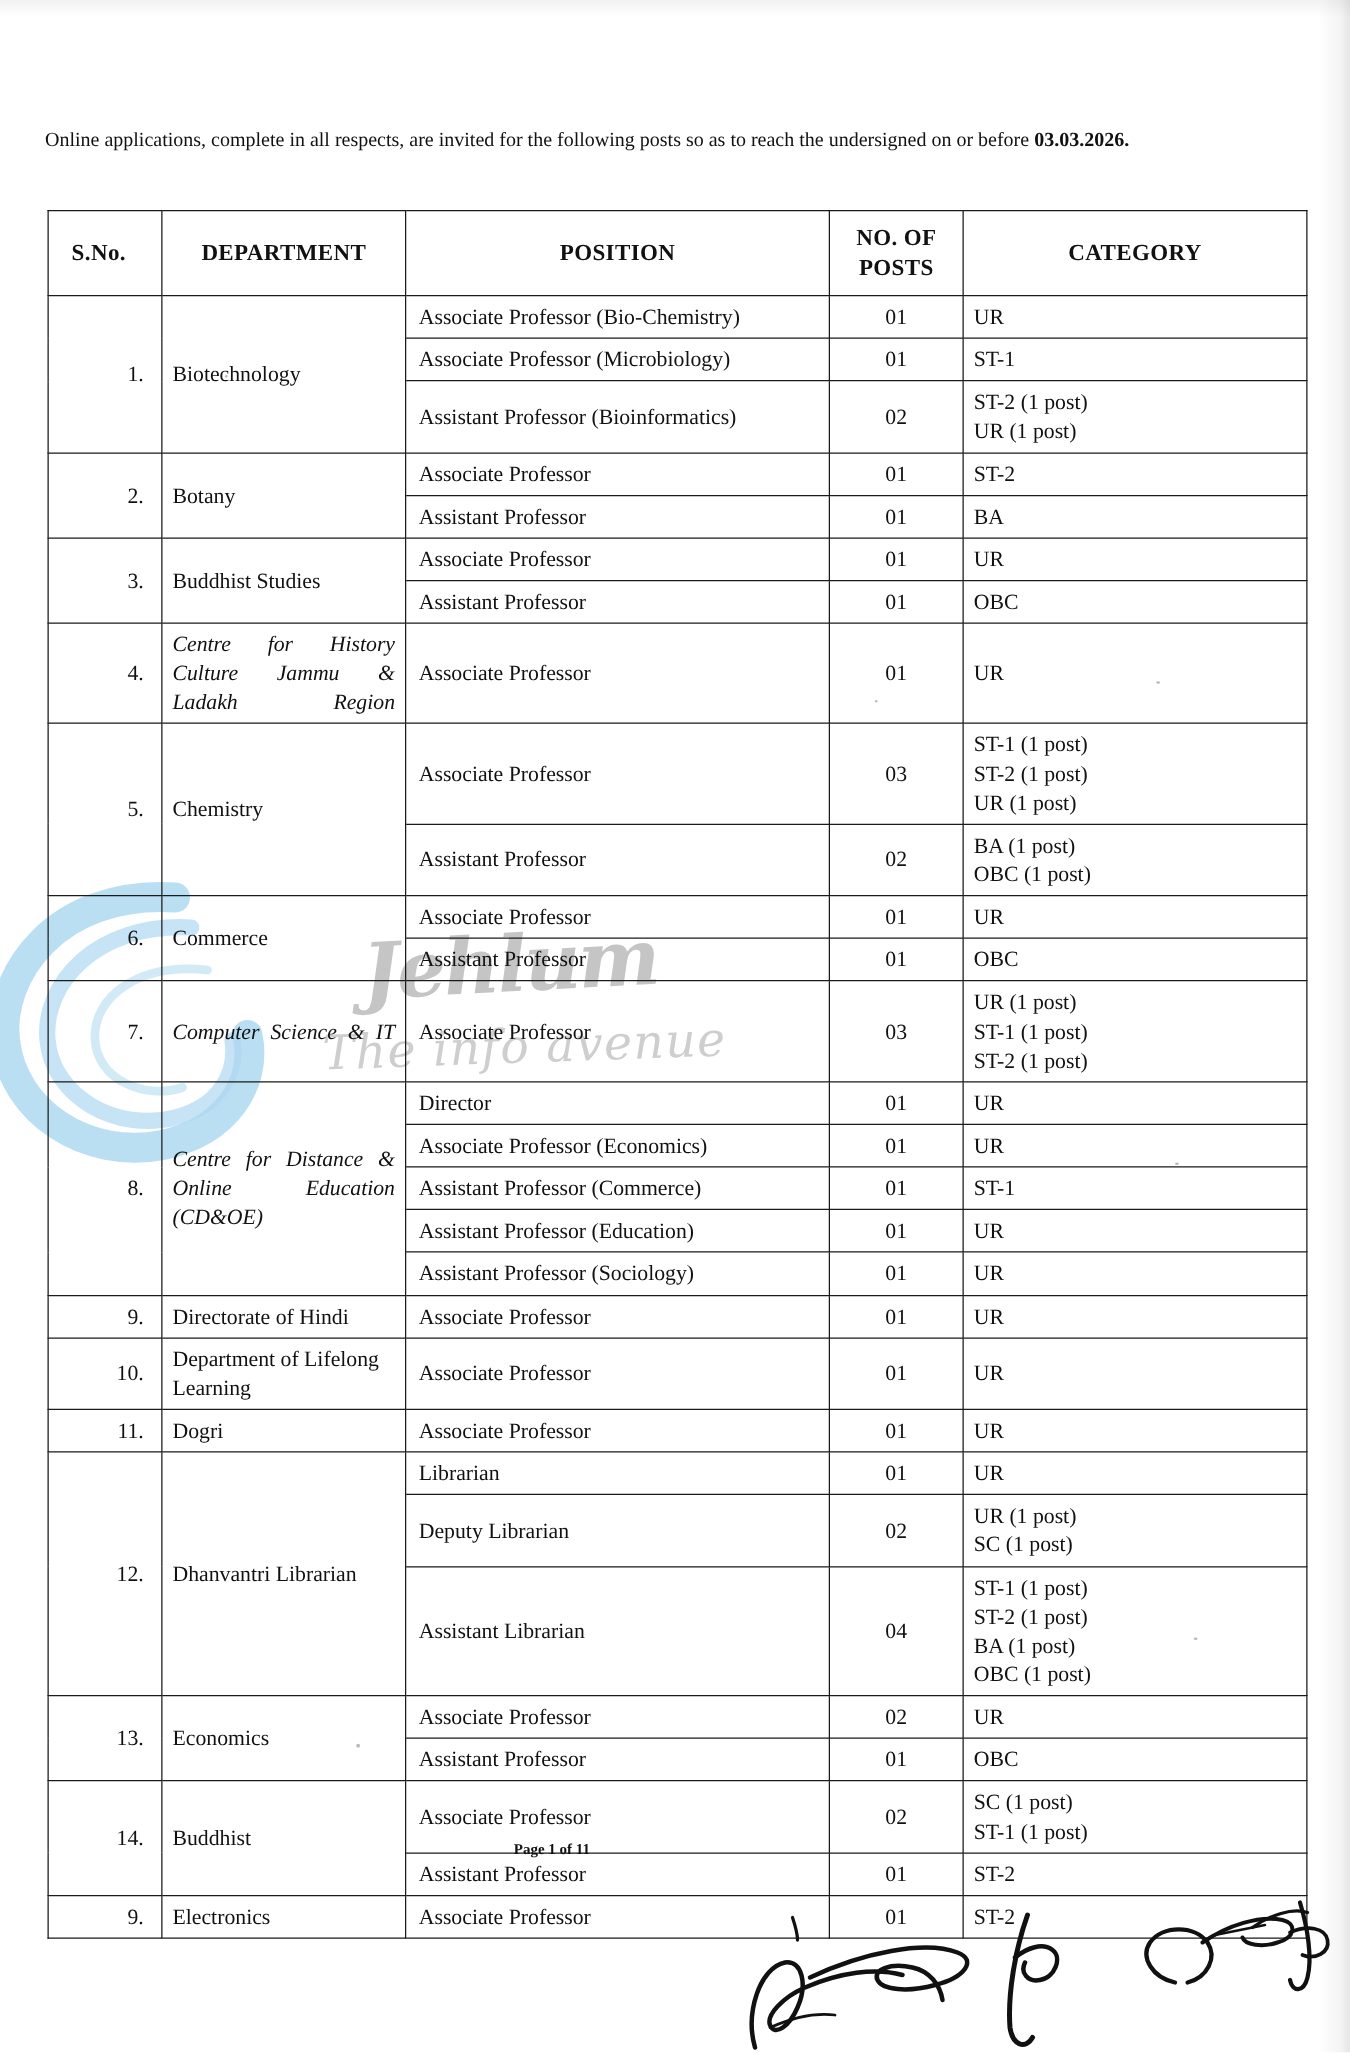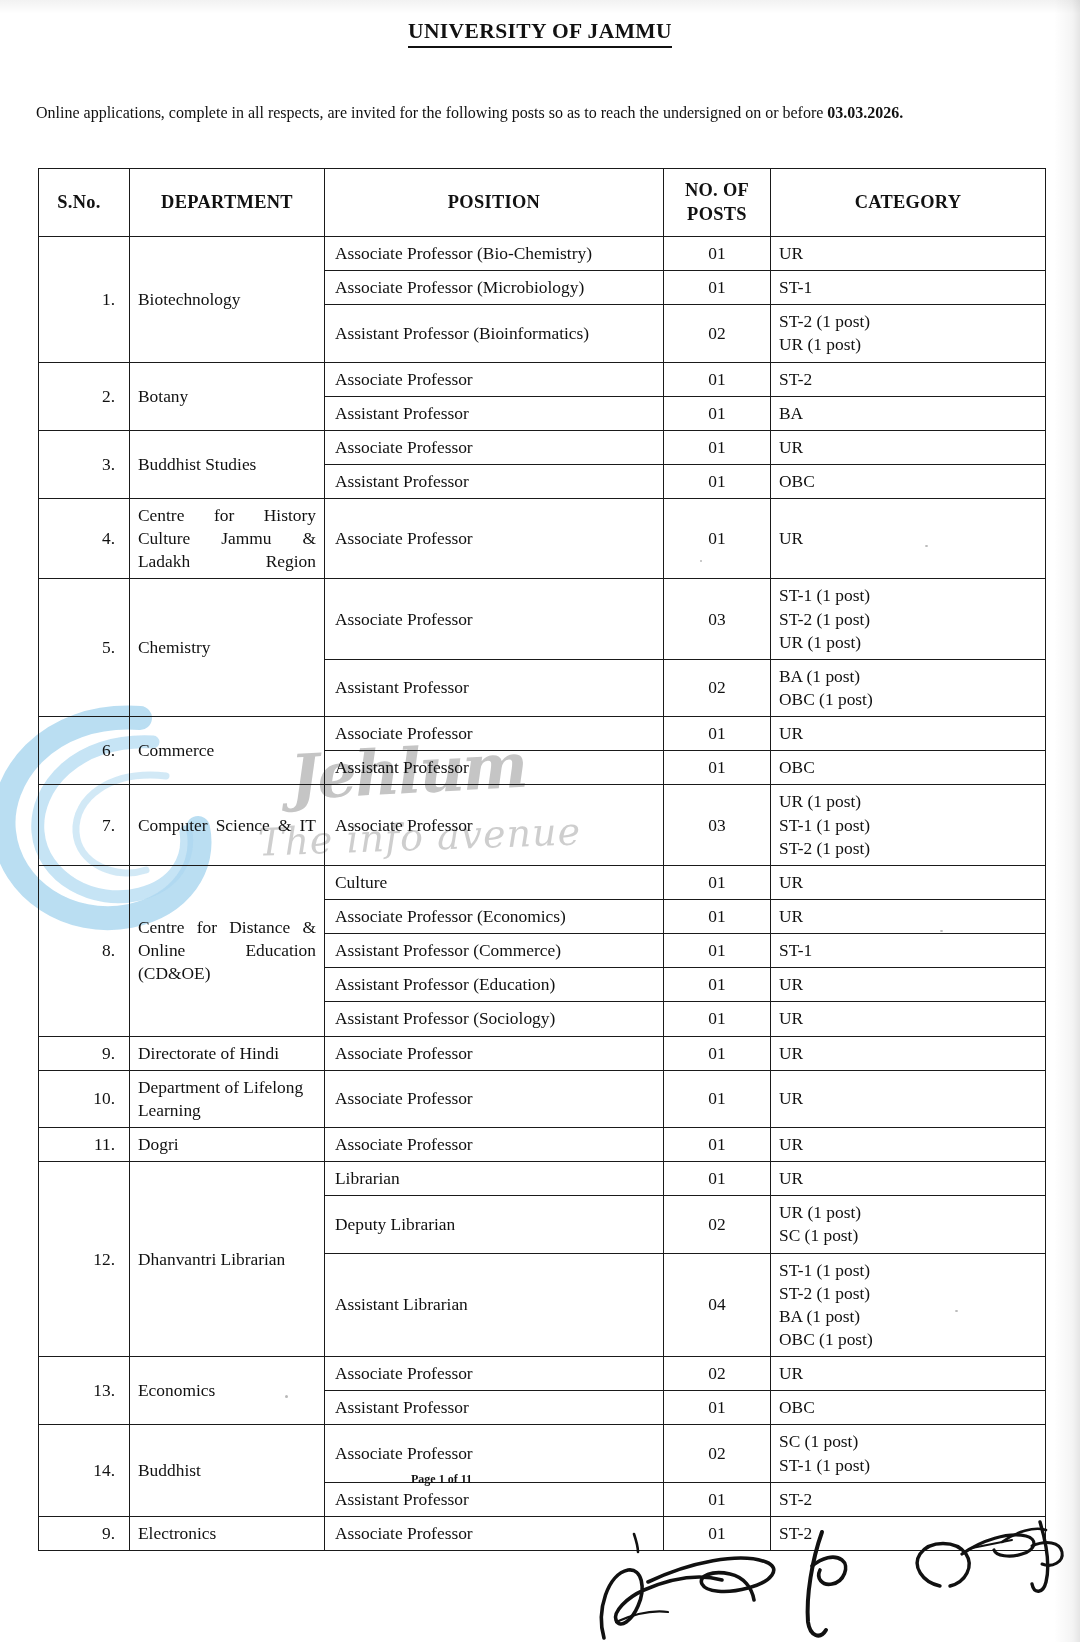--- a/index.html
+++ b/index.html
@@ -81,21 +81,21 @@
     font-weight:bold;text-align:center;font-size:18.4px;letter-spacing:.3px;
     padding:9px 4px;
   }
   .c-sno{width:72px;text-align:right;padding-right:14px !important;}
   .c-dept{width:186px;text-align:left;}
   .c-pos{width:330px;text-align:left;}
   .c-num{width:98px;text-align:center;}
   .c-cat{width:266px;text-align:left;}
   td.c-sno{font-size:17.6px;}
   td.c-dept{font-size:17.6px;}
-  .dept-justify{text-align:justify;text-align-last:justify;}
+  .dept-justify{text-align:justify;text-align-last:justify;font-style:italic;}
   .cat-multi{white-space:pre-line;line-height:1.36;}
   .pos-cell{padding-left:10px !important;}
 
   
   .footer{
     position:absolute;left:0;top:1472px;width:883px;text-align:center;
     font-size:12px;z-index:3;
   }
   .footer b{font-weight:bold;}
   .sig-area{position:absolute;left:0;top:1470px;width:1080px;height:172px;z-index:4;pointer-events:none;}
@@ -119,21 +119,20 @@
       <path d="M150 28 C 55 22, 8 90, 14 142 C 20 200, 80 238, 140 226 C 192 215, 216 176, 208 138" stroke-width="24" opacity="0.85"></path>
       <path d="M163 52 C 86 48, 44 98, 48 142 C 52 188, 104 216, 150 204 C 186 195, 200 168, 196 142" stroke-width="13" opacity="0.7"></path>
       <path d="M176 86 C 120 80, 84 108, 86 142 C 88 174, 126 190, 156 180" stroke-width="7" opacity="0.55"></path>
     </g>
   </svg>
 </div>
 <div class="watermark wm-word">Jehlum</div>
 <div class="watermark wm-sub">The info avenue</div>
 
 <div class="doc-header">
-  <div class="title-line title-1">UNIVERSITY OF JAMMU</div>
   <br>
 </div>
 
 <div class="intro">
   <span>Online applications, complete in all respects, are invited for the following posts so as to reach the undersigned on or before</span>
   <span class="date">03.03.2026.</span>
 </div>
 
 <div class="tbl-wrap">
   <table class="notice">
@@ -228,21 +227,21 @@
           <td class="c-dept dept-justify" rowspan="1">Computer Science &amp; IT</td>
           <td class="c-pos pos-cell">Associate Professor</td>
           <td class="c-num">03</td>
           <td class="c-cat cat-multi">UR (1 post)
 ST-1 (1 post)
 ST-2 (1 post)</td>
         </tr>
         <tr>
           <td class="c-sno" rowspan="5">8.</td>
           <td class="c-dept dept-justify" rowspan="5">Centre for Distance &amp; Online Education (CD&amp;OE)</td>
-          <td class="c-pos pos-cell">Culture</td>
+          <td class="c-pos pos-cell">Director</td>
           <td class="c-num">01</td>
           <td class="c-cat cat-multi">UR</td>
         </tr>
         <tr>
           <td class="c-pos pos-cell">Associate Professor (Economics)</td>
           <td class="c-num">01</td>
           <td class="c-cat cat-multi">UR</td>
         </tr>
         <tr>
           <td class="c-pos pos-cell">Assistant Professor (Commerce)</td>

